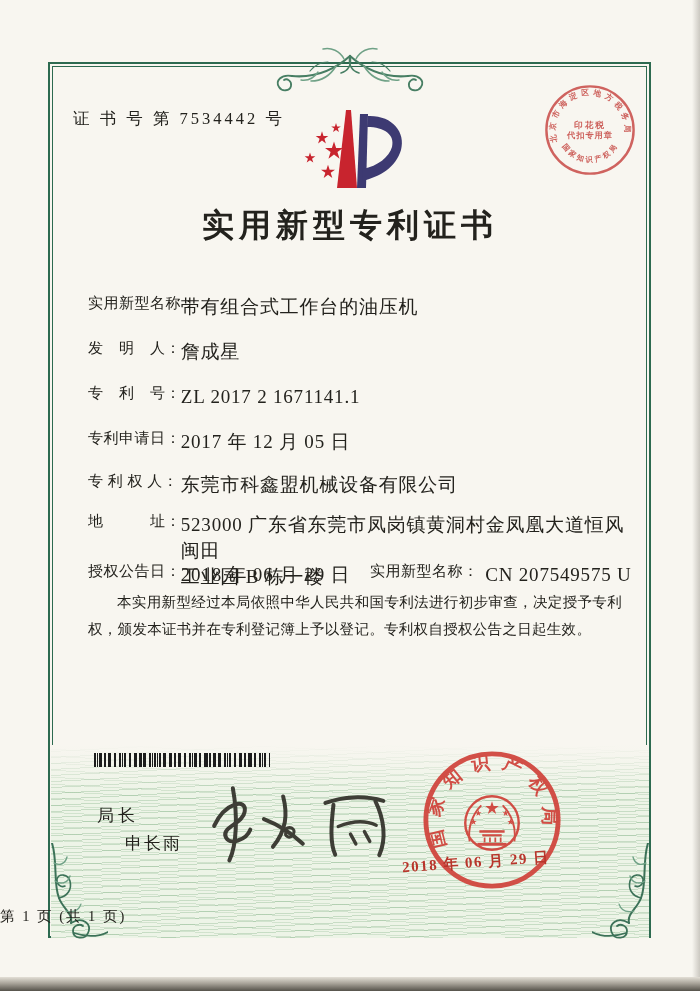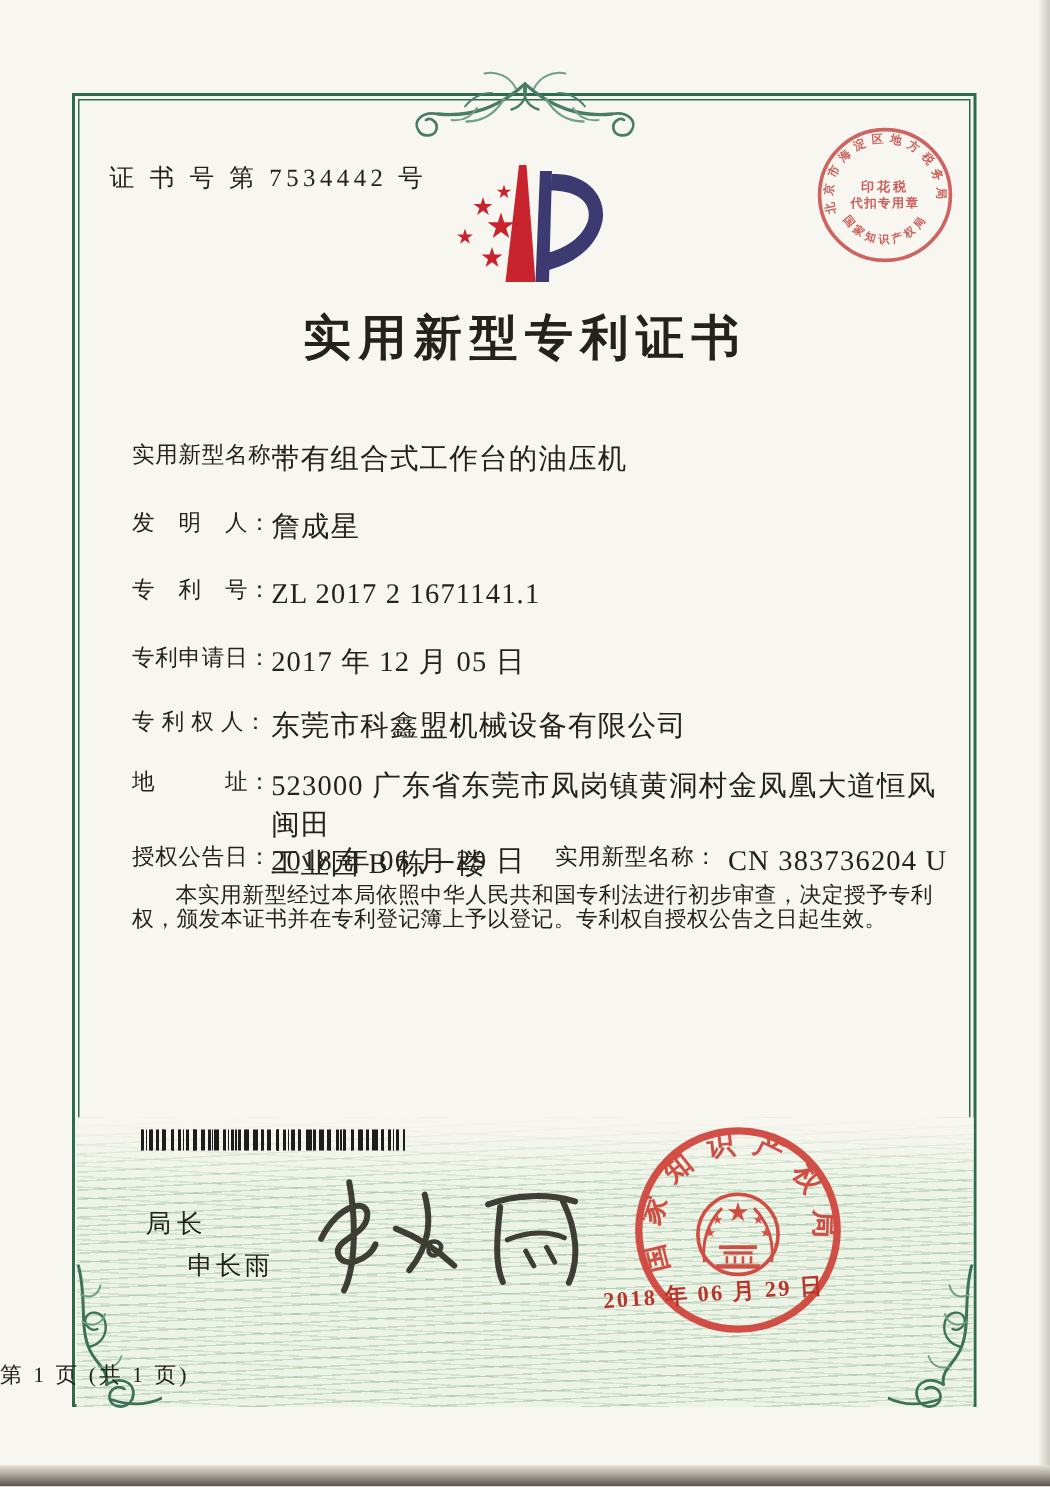--- a/index.html
+++ b/index.html
@@ -30,21 +30,21 @@
   .fields{position:absolute;left:88px;top:0;width:545px;z-index:4;font-size:15px;}
   .frow{position:absolute;left:0;white-space:nowrap;}
   .fr1{top:294px}.fr2{top:339px}.fr3{top:384px}.fr4{top:429px}
   .fr5{top:472px}.fr6{top:512px}.fr7{top:562px}
   .flabel{display:inline-block;width:86px;text-align:justify;text-align-last:justify;
     vertical-align:top;font-size:15px;letter-spacing:.5px;}
   .fvalue{display:inline-block;vertical-align:top;margin-left:3px;font-size:19px;
     letter-spacing:.8px;white-space:pre-line;max-width:450px;line-height:26px;}
   .grant-pair{position:absolute;left:282px;top:0;white-space:nowrap;}
   .paragraphs{position:absolute;left:88px;top:589px;width:534px;z-index:4;
-    font-size:14.5px;line-height:16px;letter-spacing:.3px;text-align:justify;}
+    font-size:14.5px;line-height:27px;letter-spacing:.3px;text-align:justify;}
   .paragraphs p{margin:0;text-indent:2em;}
   
   .barcode{position:absolute;left:94px;top:753px;width:176px;height:14px;z-index:4;
     background-image:
       repeating-linear-gradient(90deg,#1c1c1c 0 2px,rgba(0,0,0,0) 2px 5px),
       repeating-linear-gradient(90deg,#1c1c1c 0 1px,rgba(0,0,0,0) 1px 7px),
       repeating-linear-gradient(90deg,rgba(0,0,0,0) 0 3px,#1c1c1c 3px 4px,rgba(0,0,0,0) 4px 11px);}
   .director-title{position:absolute;left:97px;top:804px;font-size:17px;letter-spacing:4px;z-index:4;}
   .director-name{position:absolute;left:97px;top:832px;font-size:17px;letter-spacing:2px;z-index:4;margin-left:28px;}
   .signature{position:absolute;left:198px;top:778px;width:195px;height:85px;z-index:4;
@@ -172,21 +172,21 @@
     <div class="frow fr6">
       <span class="flabel">地　　　址：</span>
       <span class="fvalue">523000 广东省东莞市凤岗镇黄洞村金凤凰大道恒风闽田
 工业园 B 栋一楼</span>
     </div>
     <div class="frow fr7">
       <span class="flabel">授权公告日：</span>
       <span class="fvalue">2018 年 06 月 29 日</span>
       <span class="grant-pair">
         <span class="flabel" style="width:auto">实用新型名称：</span>
-        <span class="fvalue">CN 383736204 U</span>
+        <span class="fvalue">CN 207549575 U</span>
       </span>
     </div>
   </div>
 
   <div class="paragraphs">
     <p>本实用新型经过本局依照中华人民共和国专利法进行初步审查，决定授予专利权，颁发本证书并在专利登记簿上予以登记。专利权自授权公告之日起生效。</p>
   </div>
 
   <div class="barcode"></div>
 

